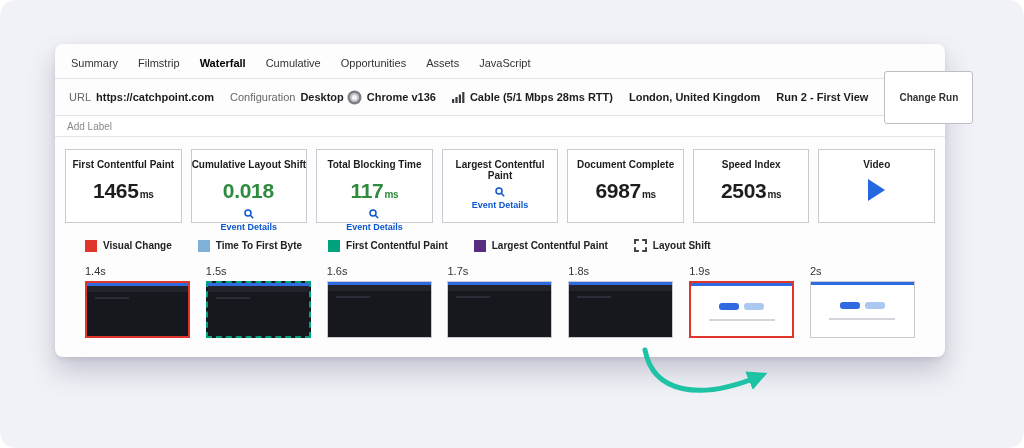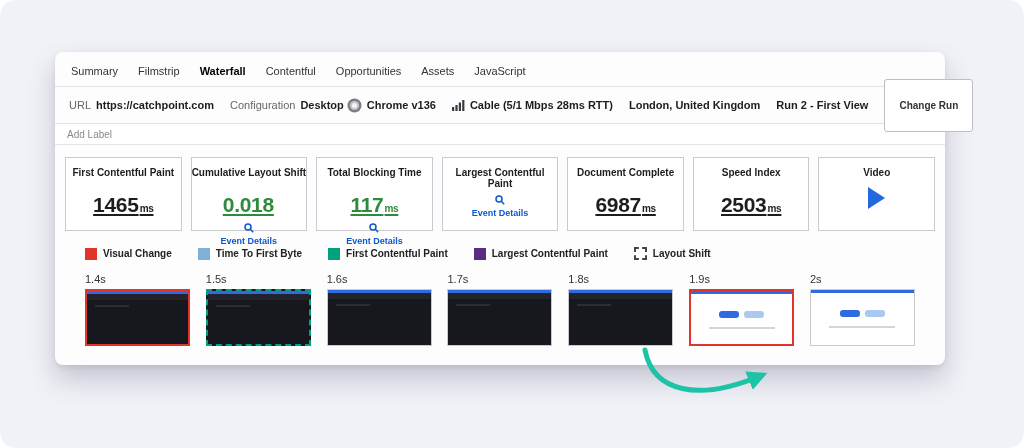--- a/index.html
+++ b/index.html
@@ -3,21 +3,21 @@
 <meta charset="utf-8">
 <style>
   html,body{margin:0;padding:0;}
   body{
     width:1024px;height:448px;position:relative;overflow:hidden;
     background:#ffffff;
     font-family:"Liberation Sans",sans-serif;
   }
   .bg{position:absolute;inset:0;background:#f1f2f7;border-radius:16px;}
   .card{
-    position:absolute;left:55px;top:52px;width:890px;height:313px;
+    position:absolute;left:55px;top:44px;width:890px;height:313px;
     background:#fdfdfe;border-radius:8px;
     box-shadow:0 14px 26px rgba(90,90,120,0.30),0 2px 6px rgba(0,0,0,0.08);
   }
   
   .tabs{display:flex;gap:20px;padding:13px 16px 9px;border-bottom:1px solid #e3e3e8;font-size:11px;color:#333;}
   .tab{cursor:pointer;white-space:nowrap;}
   .tab.active{font-weight:bold;color:#000;}
   
   .runbar{display:flex;align-items:center;padding:0 14px;height:36px;font-size:11px;color:#666;white-space:nowrap;}
   .runbar .dim{margin-right:5px;}
@@ -34,21 +34,21 @@
   .label-input{
     display:block;width:100%;box-sizing:border-box;height:22px;background:#fff;
     border:none;border-top:1px solid #e3e3e8;border-bottom:1px solid #e3e3e8;
     padding:0 12px;font-size:10px;color:#555;outline:none;font-family:inherit;
   }
   .label-input::placeholder{color:#8a8a90;}
   
   .metrics{display:flex;gap:9px;padding:12px 10px 0;}
   .mcard{flex:1;border:1px solid #c9c9cf;background:#fff;height:74px;box-sizing:border-box;text-align:center;padding-top:9px;}
   .mtitle{font-size:10px;font-weight:bold;color:#1d1d1f;}
-  .mvalue{font-size:21px;font-weight:bold;margin-top:15px;color:#1d1d1f;letter-spacing:-0.3px;text-decoration:underline;}
+  .mvalue{font-size:21px;font-weight:bold;margin-top:9px;color:#1d1d1f;letter-spacing:-0.3px;}
   .munit{font-size:10px;font-weight:bold;margin-left:1px;}
   .mdetails{display:flex;align-items:center;justify-content:flex-end;gap:3px;margin-top:6px;font-size:9px;font-weight:bold;color:#0b57d0;cursor:pointer;text-decoration:none;flex-direction:column;}
   .play{width:0;height:0;border-left:17px solid #2468e0;border-top:11px solid transparent;border-bottom:11px solid transparent;margin:9px auto 0;cursor:pointer;}
   
   .legend{display:flex;align-items:center;gap:26px;padding:16px 0 0 30px;font-size:10px;color:#222;}
   .litem{display:flex;align-items:center;gap:6px;}
   .sq{width:12px;height:12px;}
   .sq-dashed{background:#fff;border:2px dashed #444;box-sizing:border-box;width:13px;height:13px;}
   .llabel{font-weight:bold;color:#222;}
   
@@ -74,21 +74,21 @@
 <body>
 
 <div class="bg"></div>
 
 <div class="card">
 
   <div class="tabs">
     <div class="tab">Summary</div>
     <div class="tab">Filmstrip</div>
     <div class="tab active">Waterfall</div>
-    <div class="tab">Contentful</div>
+    <div class="tab">Cumulative</div>
     <div class="tab">Opportunities</div>
     <div class="tab">Assets</div>
     <div class="tab">JavaScript</div>
   </div>
 
   <div class="runbar">
     <span class="dim">URL</span>
     <span class="strong gap">https://catchpoint.com</span>
     <span class="dim">Configuration</span>
     <span class="strong sgap">Desktop</span>

